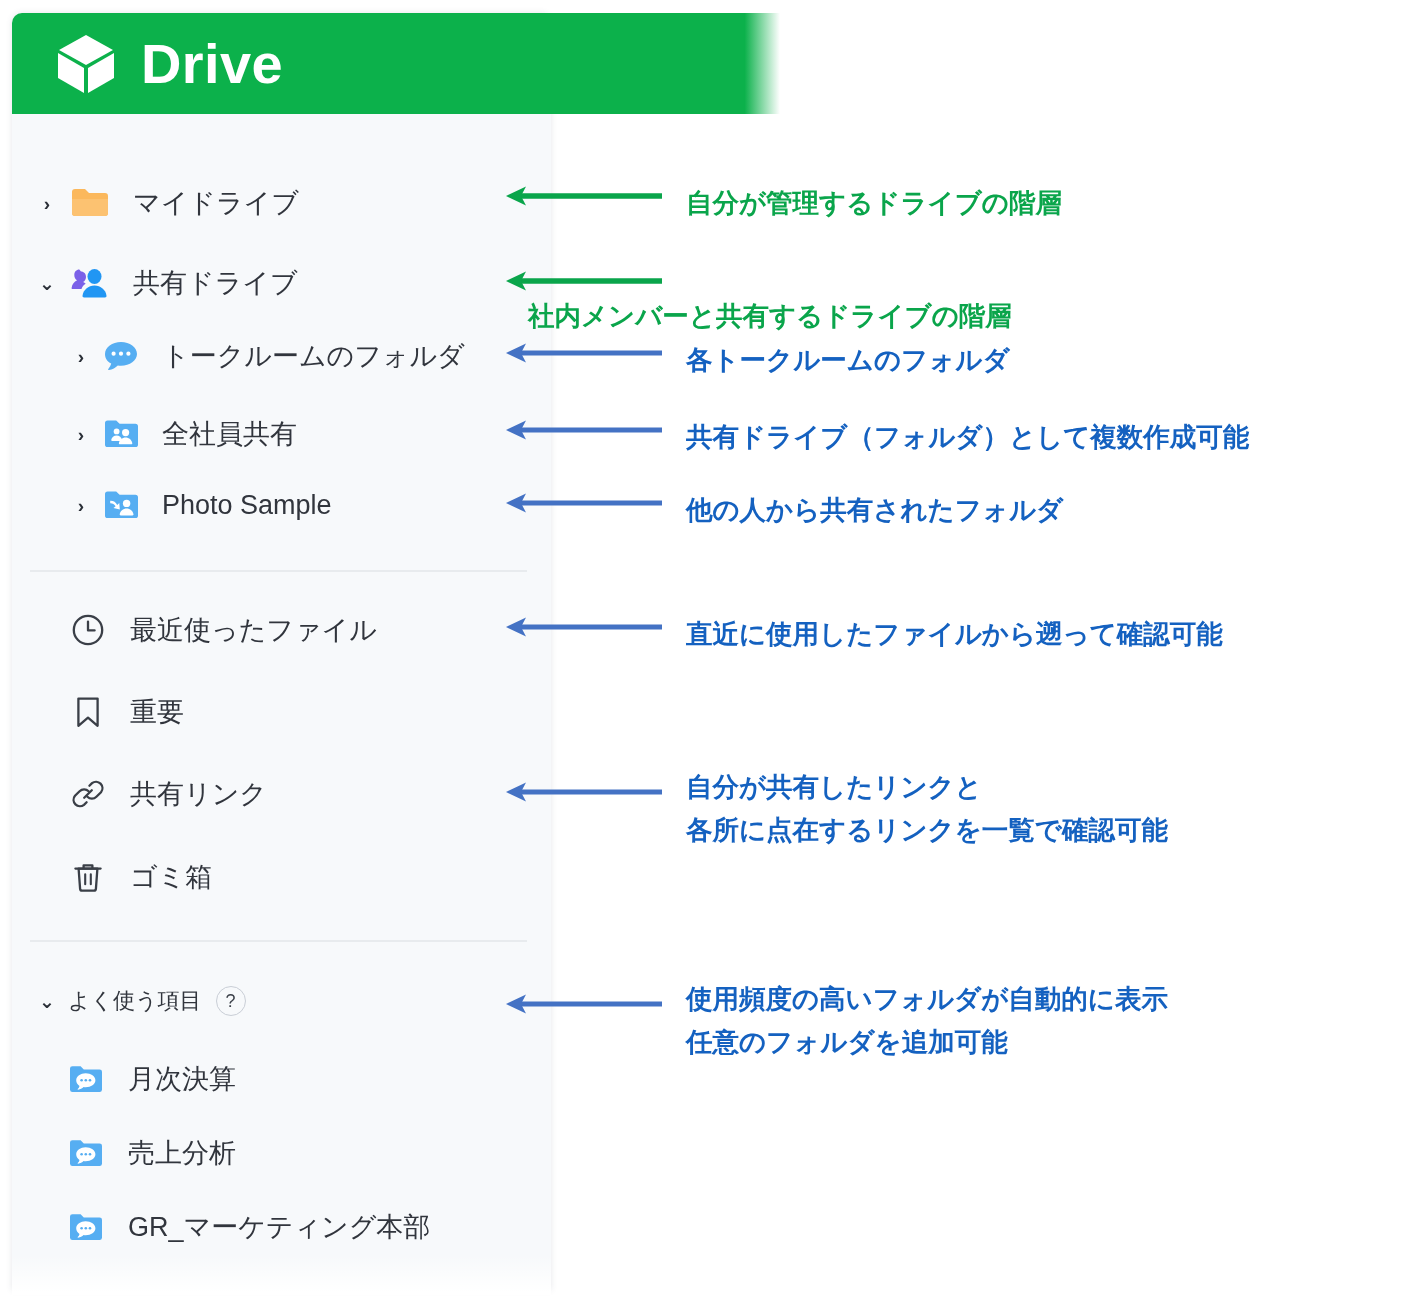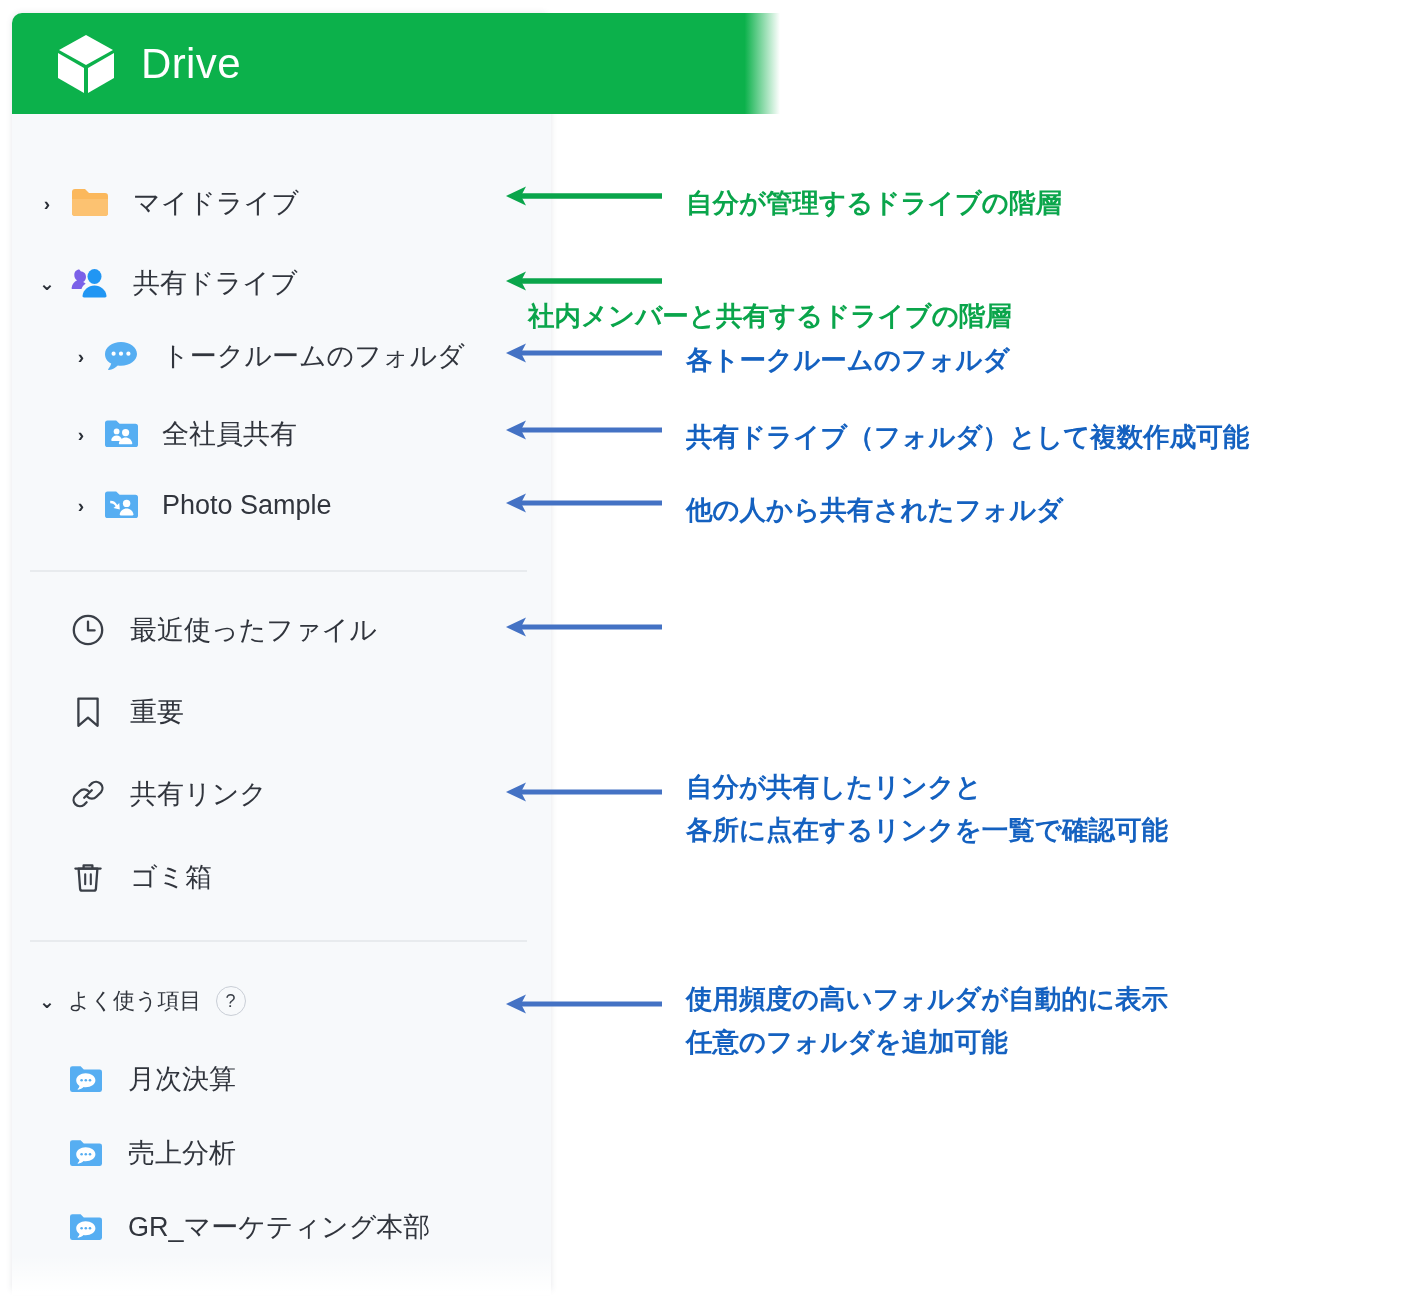--- a/index.html
+++ b/index.html
@@ -25,22 +25,22 @@
 
   
   #drive-header{
     position:absolute;left:12px;top:13px;width:768px;height:101px;
     border-radius:10px 0 0 0;
     background:linear-gradient(to right,#0cb14b 0%,#0cb14b 95.4%,rgba(12,177,75,0) 100%);
     display:flex;align-items:center;
   }
   #cube-icon{margin-left:45px;width:58px;height:60px;display:block;}
   #drive-title{
-    margin-left:26px;color:#ffffff;font-size:42px;letter-spacing:.4px;
-    font-weight:400;line-height:1;white-space:nowrap;
+    margin-left:26px;color:#ffffff;font-size:56px;letter-spacing:.4px;
+    font-weight:700;line-height:1;white-space:nowrap;
   }
 
   
   .row{
     position:absolute;display:flex;align-items:center;height:44px;
     color:#2f3640;white-space:nowrap;
   }
   .row .chev{width:22px;flex:0 0 22px;display:flex;align-items:center;justify-content:center;
     color:#2b3038;font-size:19px;font-weight:700;line-height:1;}
   .row .ico{flex:0 0 auto;display:flex;align-items:center;justify-content:center;}
@@ -282,20 +282,23 @@
   <div style="margin-left:23px;">
     <div class="anno-text">他の人から共有されたフォルダ</div>
   </div>
 </div>
 
 <div class="anno anno-blue" style="left:505px;top:613px;">
   <svg class="arrow" width="158" height="28" viewBox="0 0 158 28">
     <path d="M157 14H16" stroke="#4472c4" stroke-width="5.2" fill="none"></path>
     <path d="M1 14l20-9.5-5 9.5 5 9.5z" fill="#4472c4"></path>
   </svg>
+  <div style="margin-left:23px;">
+    <div class="anno-text">直近に使用したファイルから遡って確認可能</div>
+  </div>
 </div>
 
 <div class="anno anno-blue" style="left:505px;top:778px;">
   <svg class="arrow" width="158" height="28" viewBox="0 0 158 28">
     <path d="M157 14H16" stroke="#4472c4" stroke-width="5.2" fill="none"></path>
     <path d="M1 14l20-9.5-5 9.5 5 9.5z" fill="#4472c4"></path>
   </svg>
   <div style="margin-left:23px;margin-top:-12px;">
     <div class="anno-text">自分が共有したリンクと</div>
     <div class="anno-text">各所に点在するリンクを一覧で確認可能</div>

